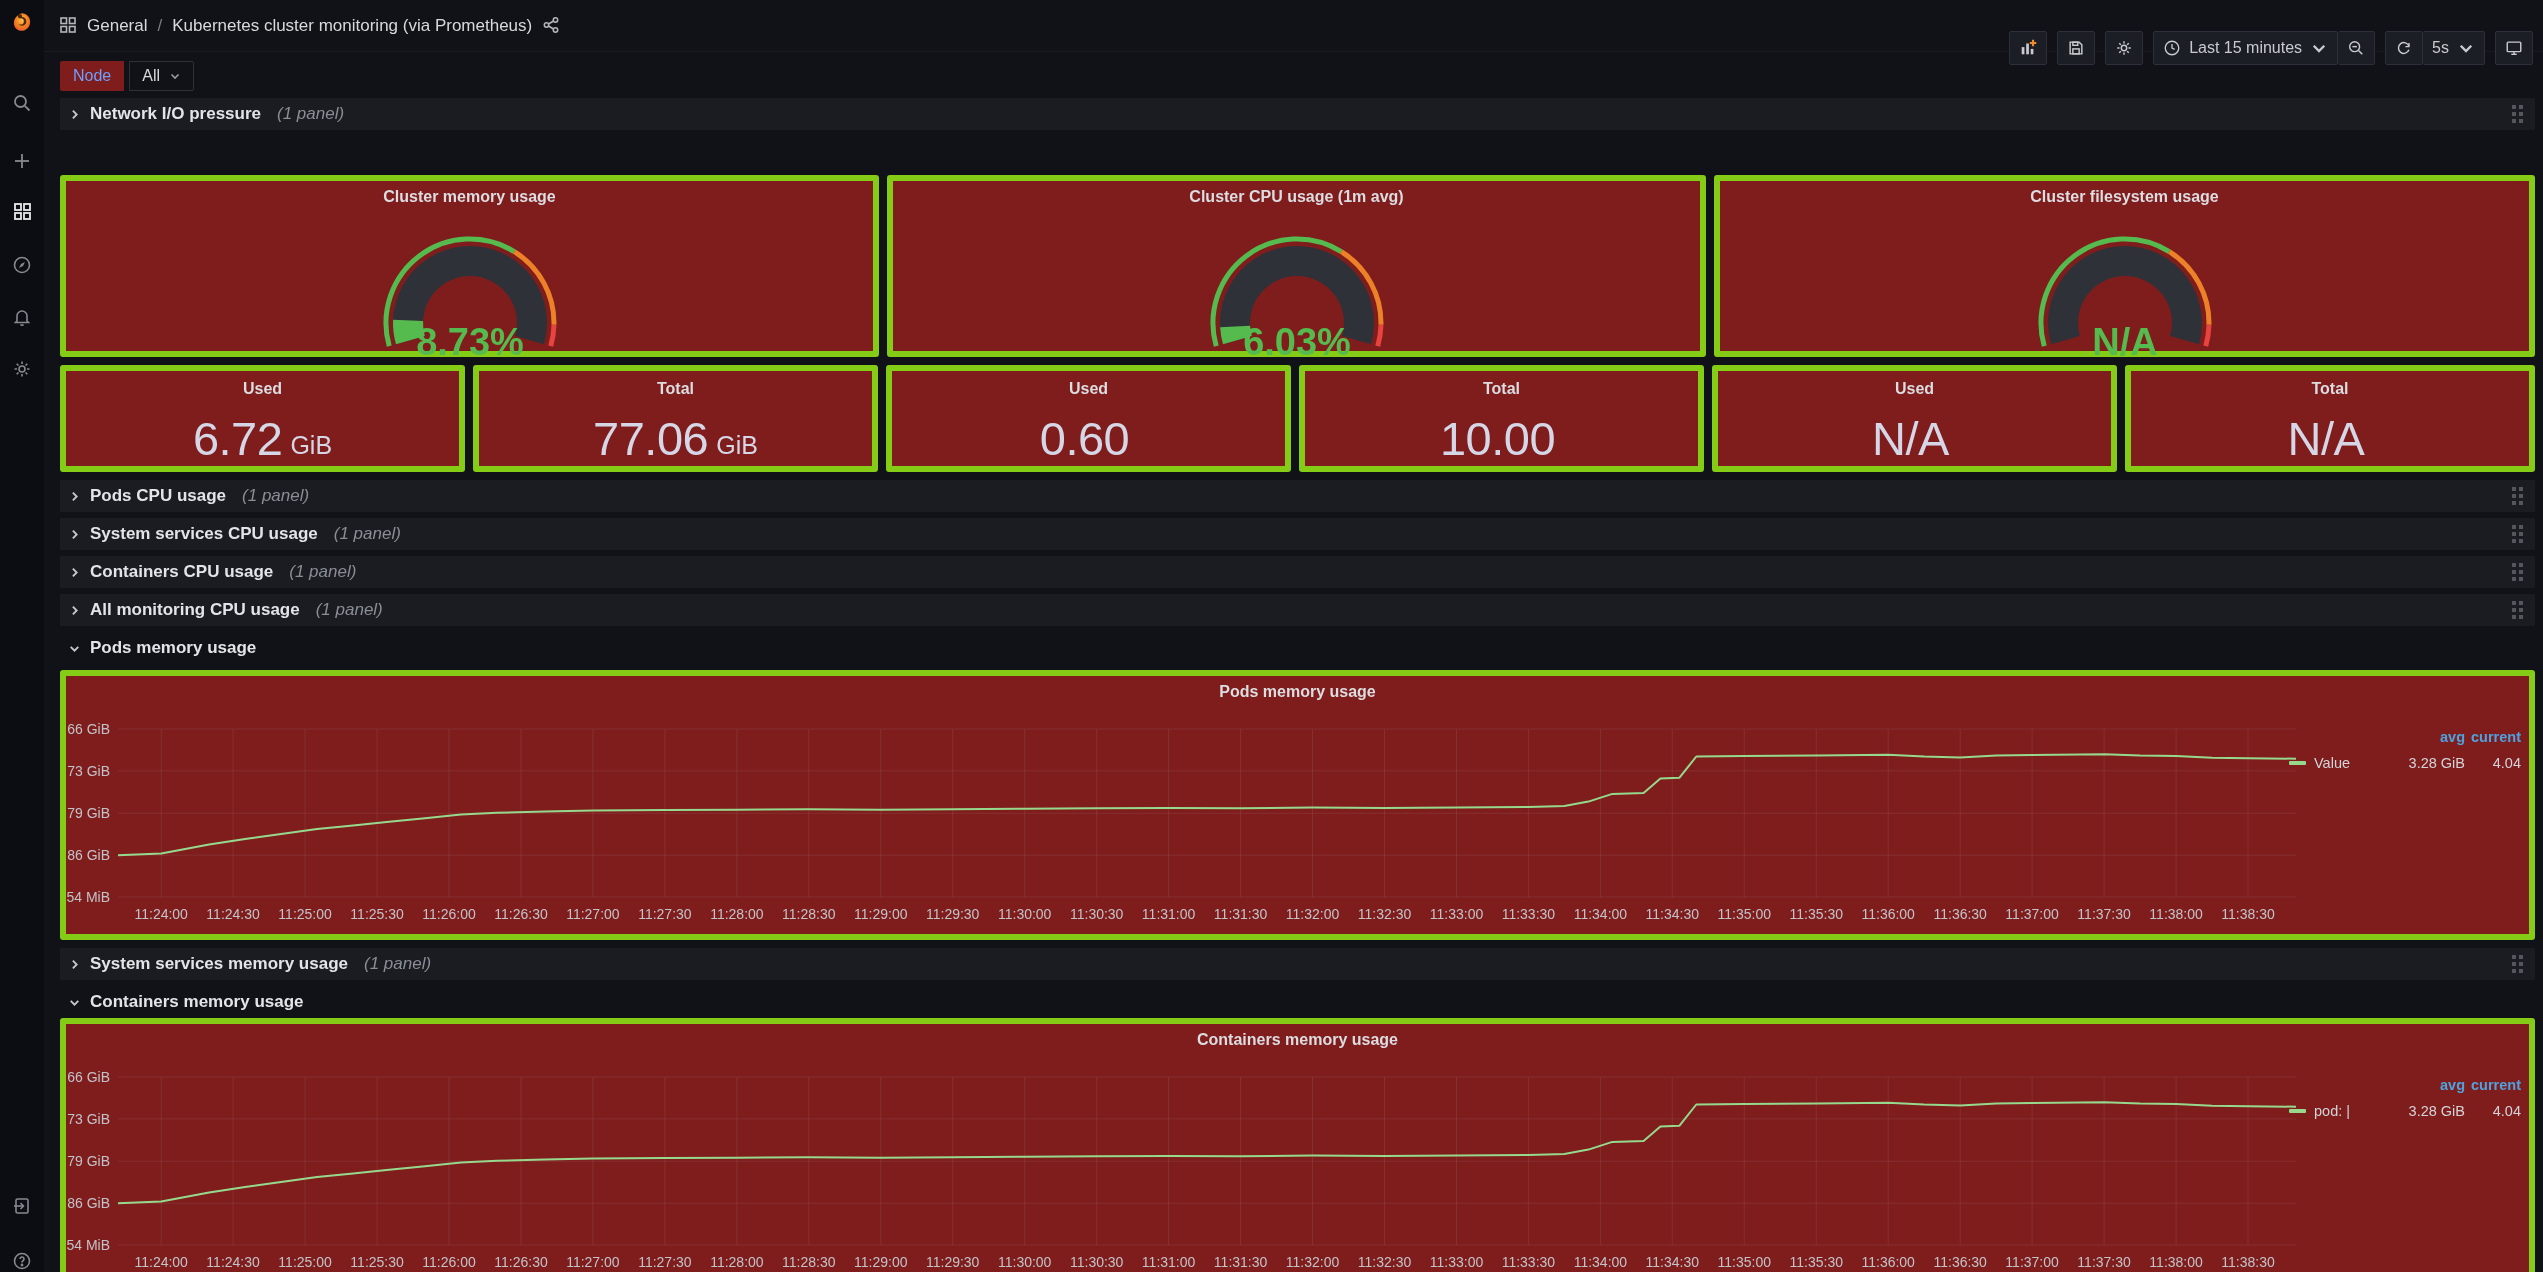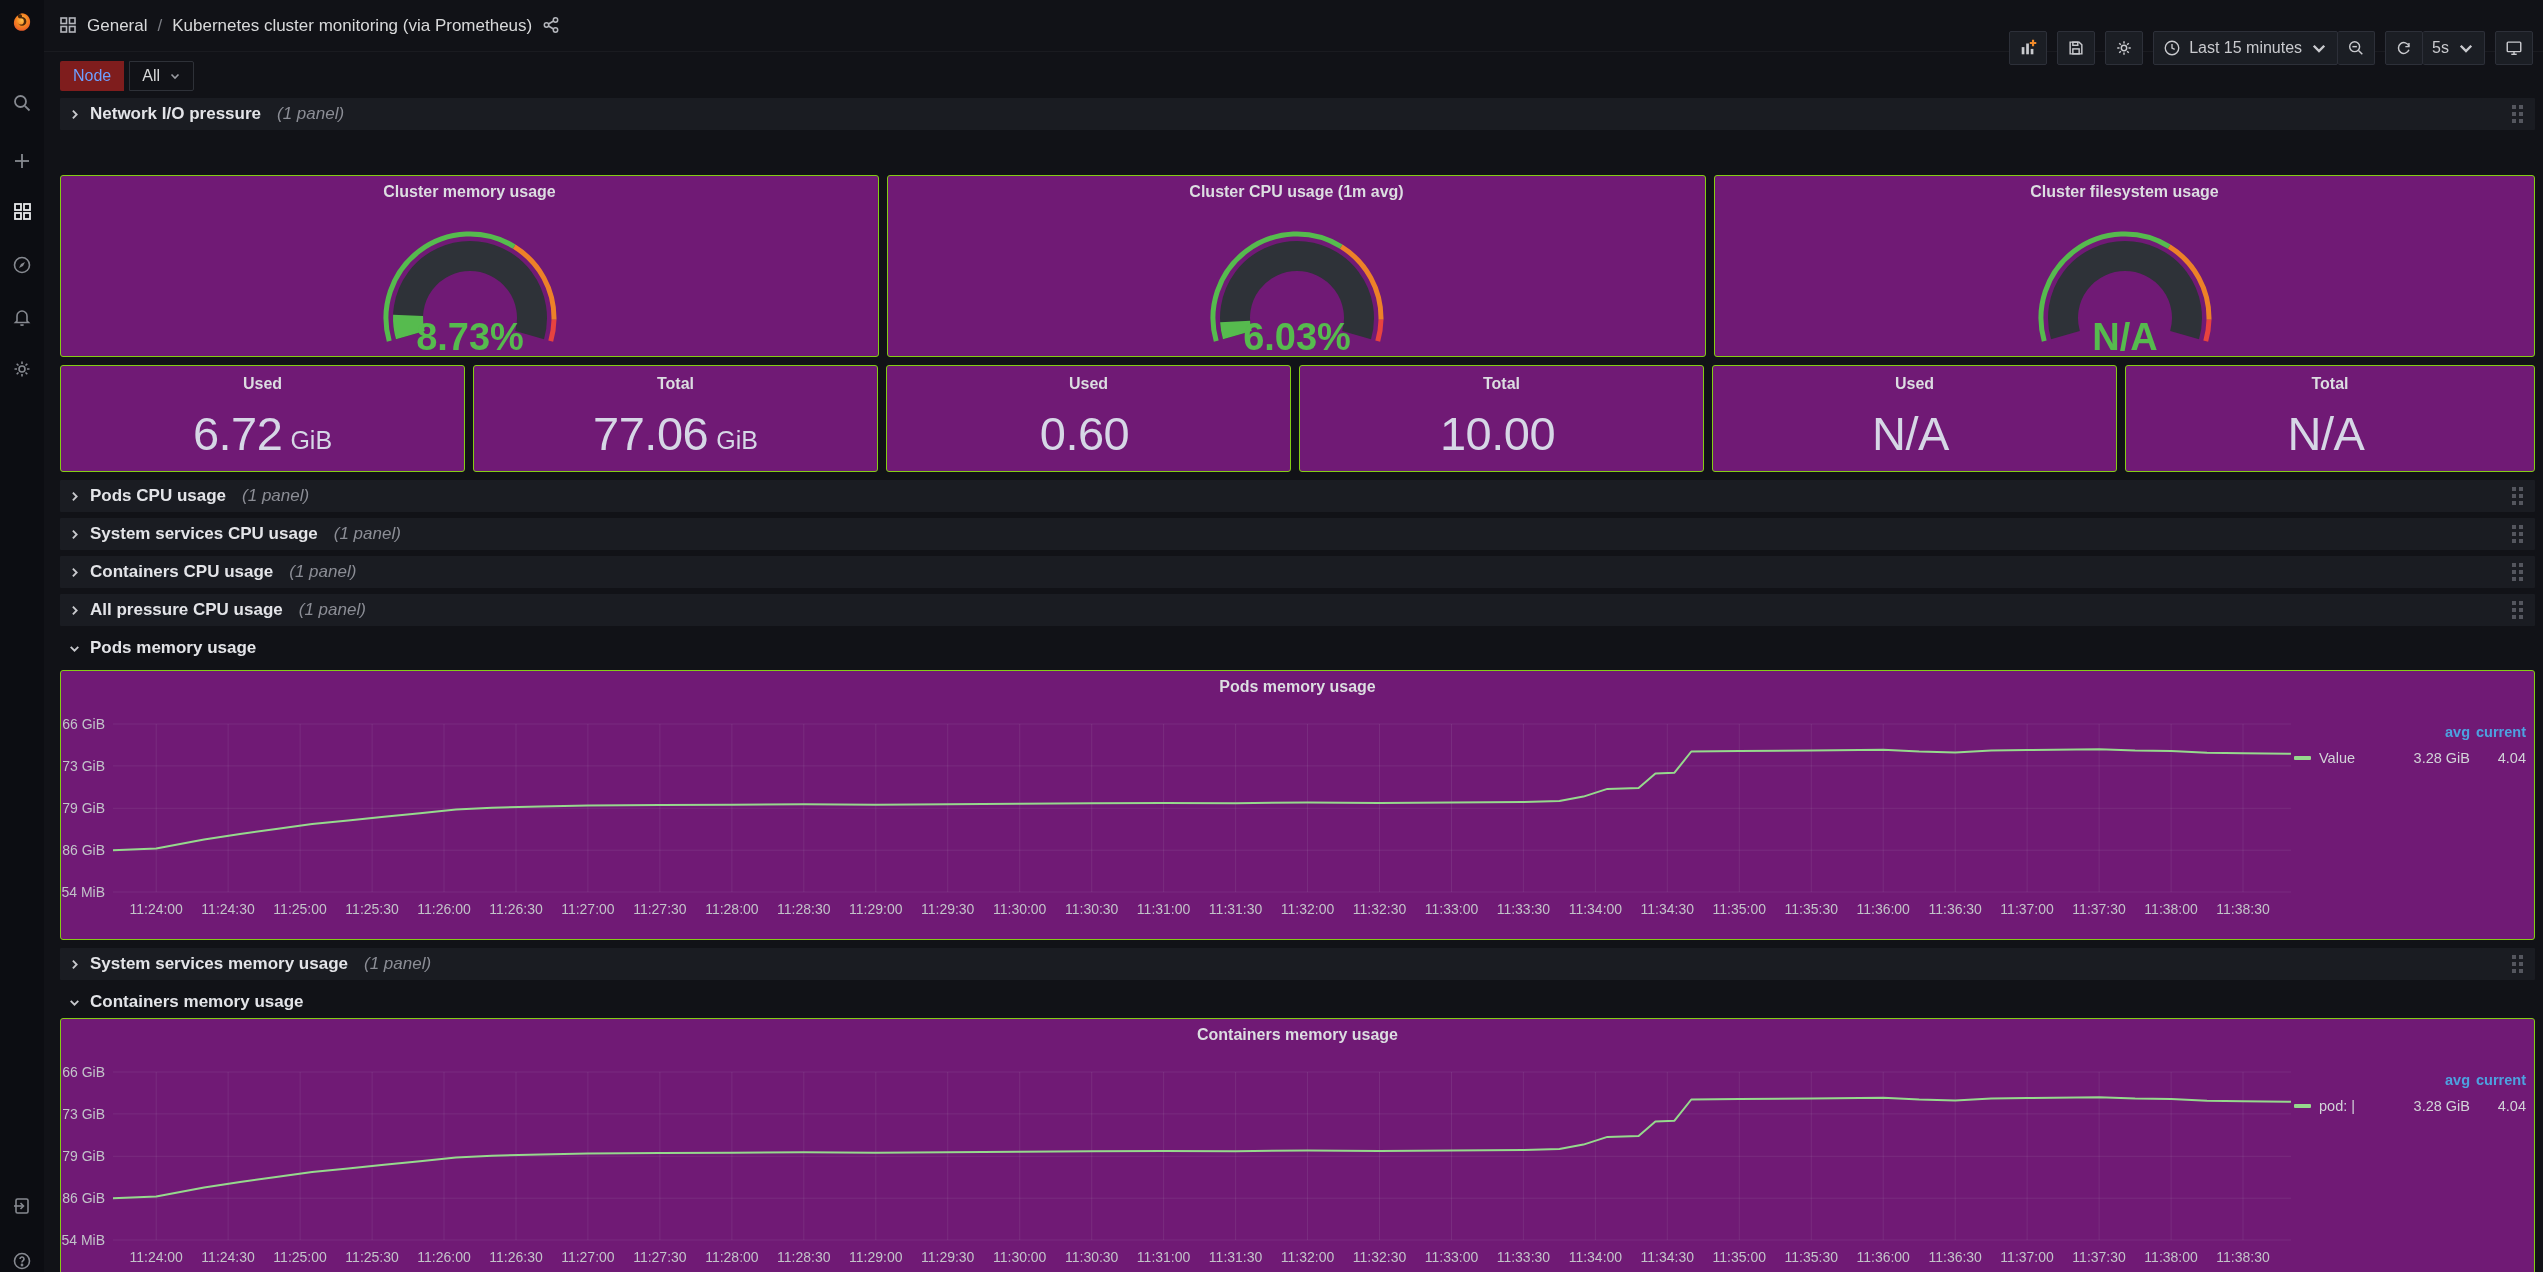--- a/index.html
+++ b/index.html
@@ -32,21 +32,21 @@
   #var-value { border:1px solid #2e3138; color:#d8d9da; font-size:16px; display:flex; align-items:center; gap:9px; padding:0 12px; border-radius:0 2px 2px 0; cursor:pointer; }
   
   .row-head { position:absolute; left:60px; width:2475px; height:32px; background:#1a1c22; display:flex; align-items:center; padding:0 8px; cursor:pointer; border-radius:1px; }
   .row-label { position:absolute; left:60px; width:2475px; height:28px; display:flex; align-items:center; padding:0 8px; cursor:pointer; }
   .row-title { font-size:17px; font-weight:700; color:#e3e4e8; margin-left:9px; }
   .row-count { font-size:17px; font-style:italic; color:#8b8d95; margin-left:16px; }
   .chev { width:13px; height:13px; color:#c8c9cd; flex:0 0 auto; }
   .drag-handle { margin-left:auto; display:grid; grid-template-columns:4px 4px; grid-auto-rows:4px; gap:3px; padding:4px; cursor:grab; }
   .drag-handle i { background:#54565e; }
   
-  .panel { position:absolute; background:#701a75; border:1px solid #84cc16; border-radius:3px; }
+  .panel { position:absolute; background:#7f1d1d; border:6px solid #84cc16; border-radius:3px; }
   .panel-title { position:absolute; top:7px; left:0; width:100%; text-align:center; font-size:16px; font-weight:600; color:#dcdde1; cursor:pointer; }
   
   .gauge-wrap { position:absolute; top:24px; left:0; width:100%; height:156px; display:flex; justify-content:center; }
   
   .stat-label { position:absolute; top:9px; left:0; width:100%; text-align:center; font-size:16px; font-weight:600; color:#dcdde1; }
   .stat-value { position:absolute; top:34px; left:0; width:100%; height:66px; display:flex; align-items:center; justify-content:center; color:#d6d7e6; }
   .stat-num { font-size:47px; font-weight:500; letter-spacing:-0.5px; }
   .stat-unit { font-size:25px; font-weight:500; margin-left:8px; margin-top:14px; }
   
   .chart-svg { position:absolute; left:0; top:0; }
@@ -370,21 +370,21 @@
         <i></i>
         <i></i>
         <i></i>
         <i></i>
       </span>
   </div>
   <div class="row-head" style="top:594px">
     <svg class="chev" viewBox="0 0 12 12" fill="none" stroke="currentColor" stroke-width="1.7">
         <path d="M4.5 2.5 L8 6 L4.5 9.5"></path>
       </svg>
-    <span class="row-title">All pressure CPU usage</span>
+    <span class="row-title">All monitoring CPU usage</span>
     <span class="row-count">(1 panel)</span>
     <span class="drag-handle">
         <i></i>
         <i></i>
         <i></i>
         <i></i>
         <i></i>
         <i></i>
       </span>
   </div>

